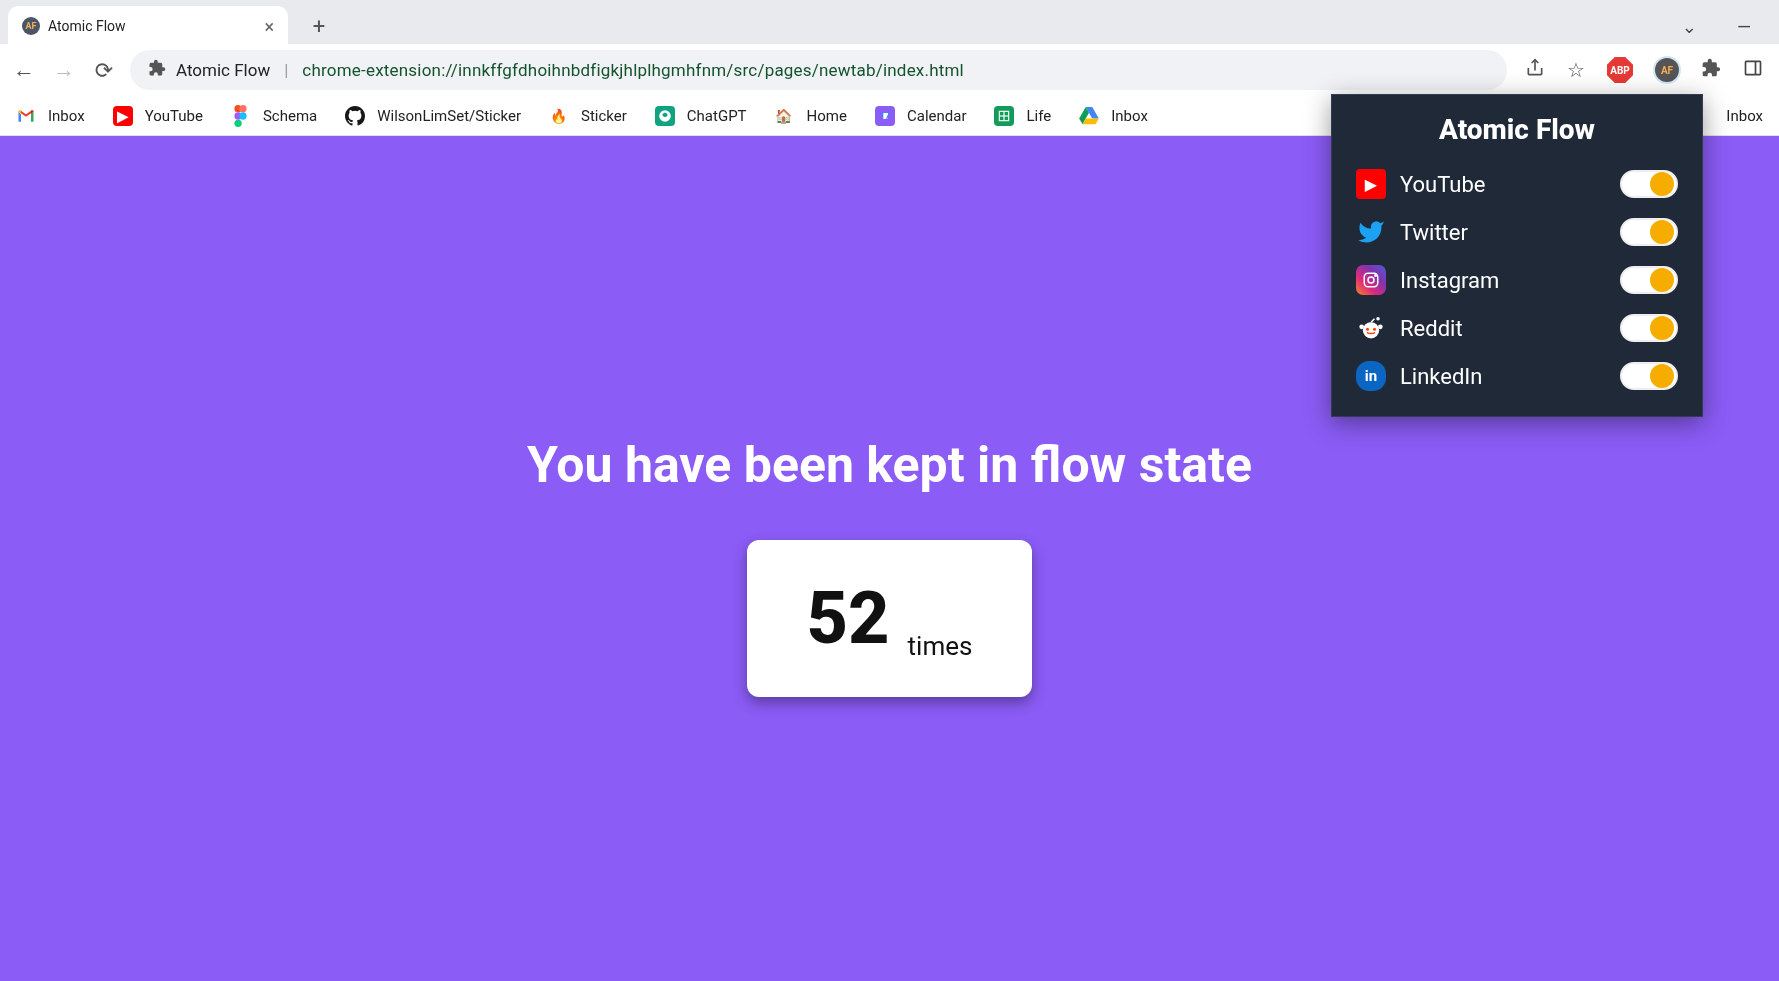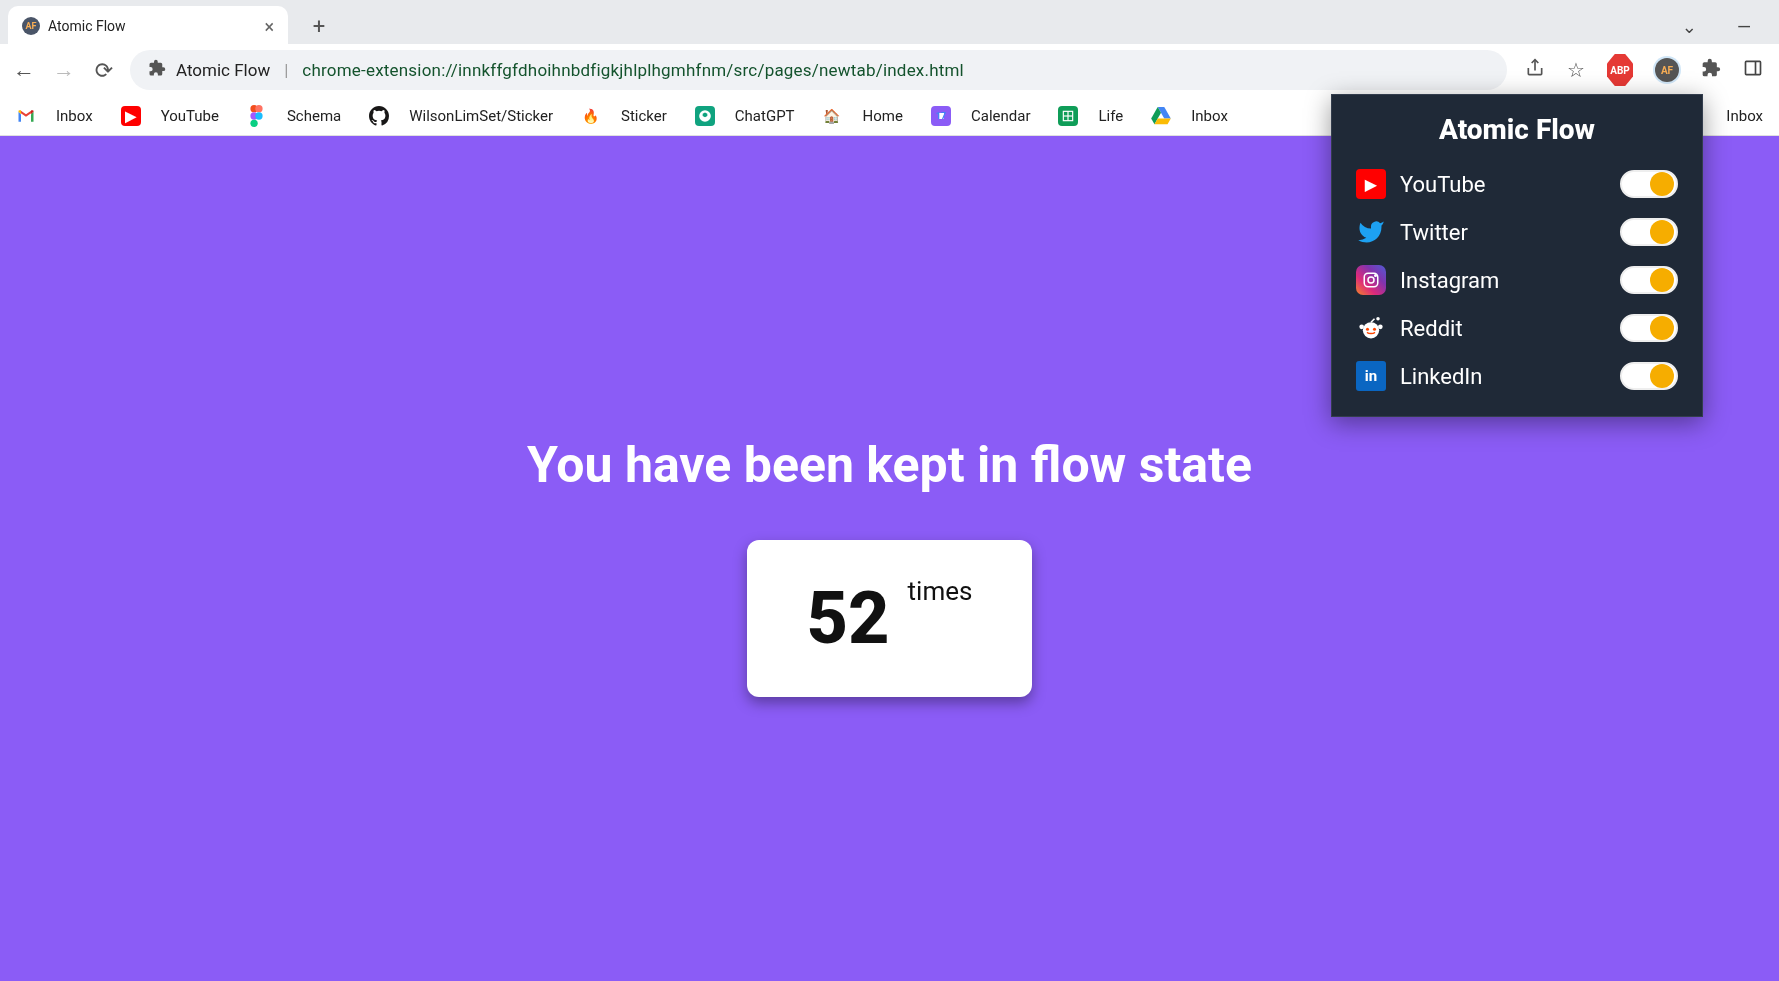--- a/index.html
+++ b/index.html
@@ -111,21 +111,21 @@
       display: flex;
       align-items: center;
       gap: 22px;
       padding: 0 6px;
     }
     .toolbar-right .ticon {
       font-size: 20px;
       color: #555;
     }
     .abp-badge {
-      width: 26px;height:32px;background:#e53935;
+      width: 26px;height:26px;background:#e53935;
       display:flex;align-items:center;justify-content:center;color:#fff;
       font-size:10px;font-weight:bold;
       clip-path: polygon(30% 0,70% 0,100% 30%,100% 70%,70% 100%,30% 100%,0 70%,0 30%);
     }
     .af-badge {
       width: 24px;height:24px;background:#555;border-radius:50%;
       display:flex;align-items:center;justify-content:center;
       color:#f6ad55;font-size:10px;font-weight:bold;
       box-shadow: 0 0 0 2px #d0e6f7;
     }
@@ -136,21 +136,21 @@
       align-items: center;
       height: 40px;
       background: #fff;
       padding: 0 10px;
       gap: 16px;
       border-bottom: 1px solid #e0e0e0;
     }
     .bookmark {
       display: flex;
       align-items: center;
-      gap: 20px;
+      gap: 12px;
       font-size: 15px;
       color: #222;
       padding: 4px 6px;
     }
     .bm-icon {
       width: 20px; height: 20px;
       display:flex;align-items:center;justify-content:center;
       font-size:14px;font-weight:bold;border-radius:4px;
     }
     .bookmark.kaggle { margin-left: auto; }
@@ -172,21 +172,21 @@
       color: #fff;
       font-size: 50px;
       font-weight: 700;
     }
     .counter-card {
       margin-top: 46px;
       background: #fff;
       border-radius: 12px;
       padding: 36px 60px;
       display: flex;
-      align-items: flex-start;
+      align-items: flex-end;
       gap: 18px;
       box-shadow: 0 6px 14px rgba(0,0,0,0.35);
     }
     .counter-number {
       font-size: 72px;
       font-weight: 800;
       color: #111;
     }
     .counter-label {
       font-size: 26px;
@@ -439,17 +439,17 @@
           <circle cx="20" cy="11" r="2" fill="#fff"></circle>
           <circle cx="18" cy="4" r="1.5" fill="#fff"></circle>
           <path d="M12 7l3-3" stroke="#fff" stroke-width="1.3"></path>
         </svg>
     </span>
     <span class="site-label">Reddit</span>
     <span class="toggle on"></span>
   </div>
 
   <div class="site-row">
-    <span class="site-icon" style="background:#0A66C2;color:#fff;font-weight:bold;border-radius:3px;font-size:15px">in</span>
+    <span class="site-icon" style="background:#0A66C2;color:#fff;font-weight:bold;border-radius:13px;font-size:15px">in</span>
     <span class="site-label">LinkedIn</span>
     <span class="toggle on"></span>
   </div>
 </div>
 
 </body></html>

